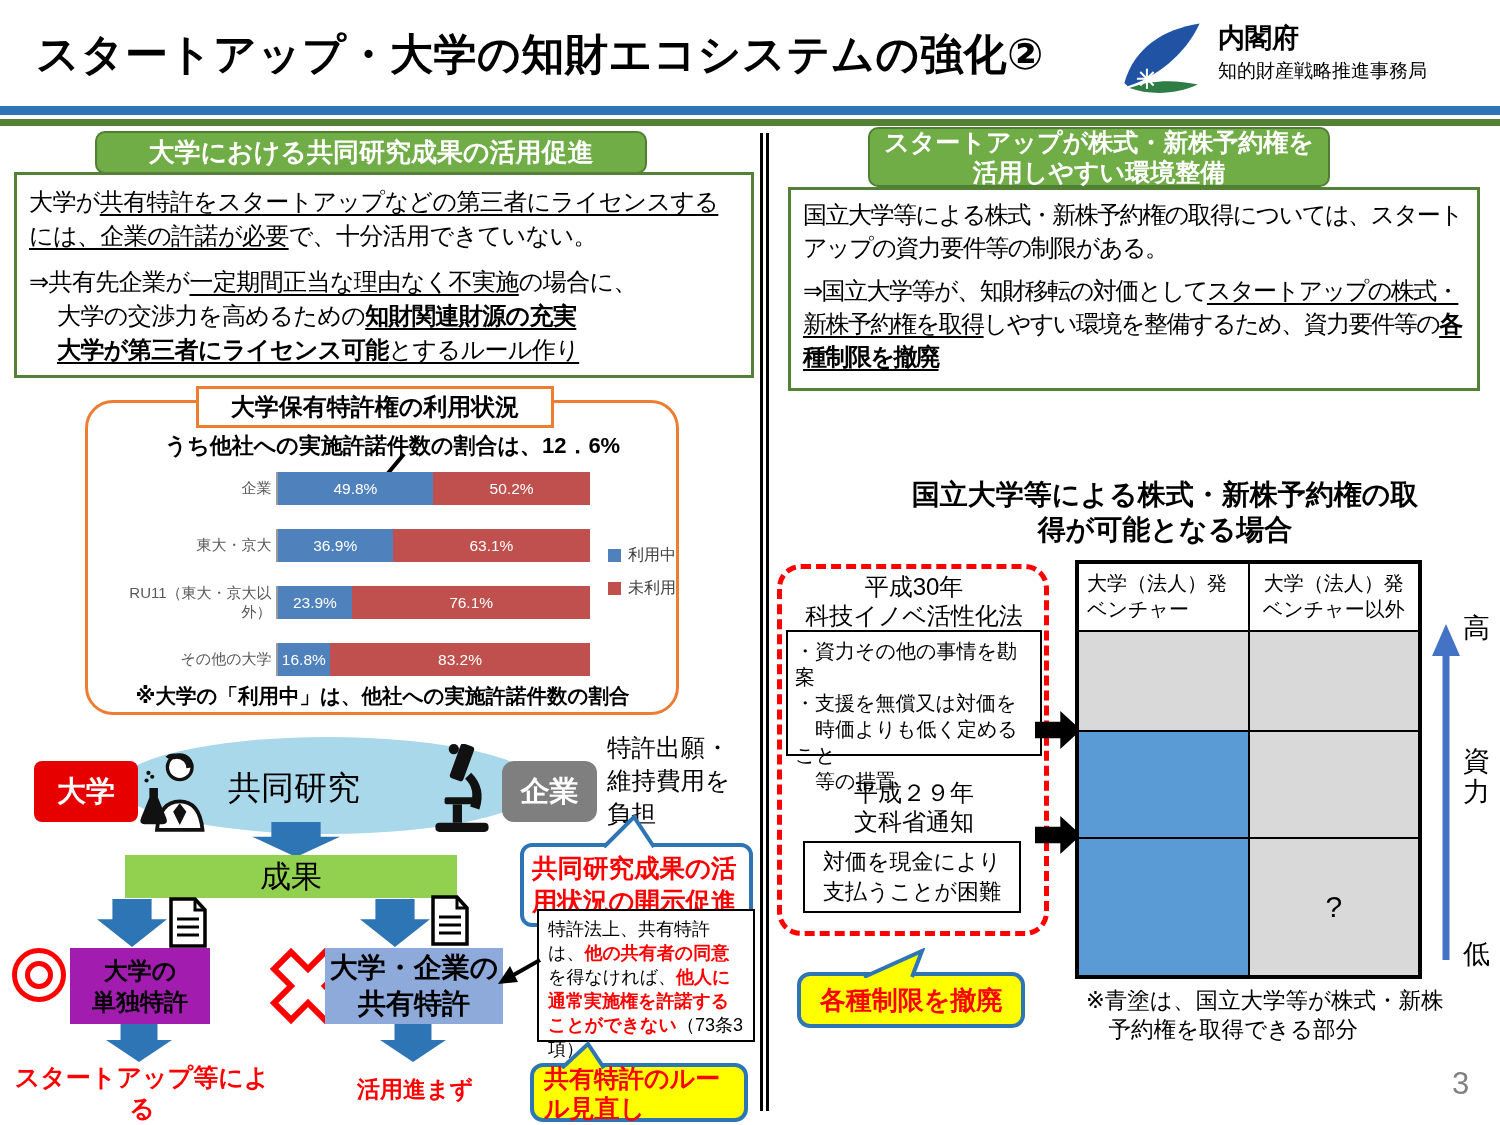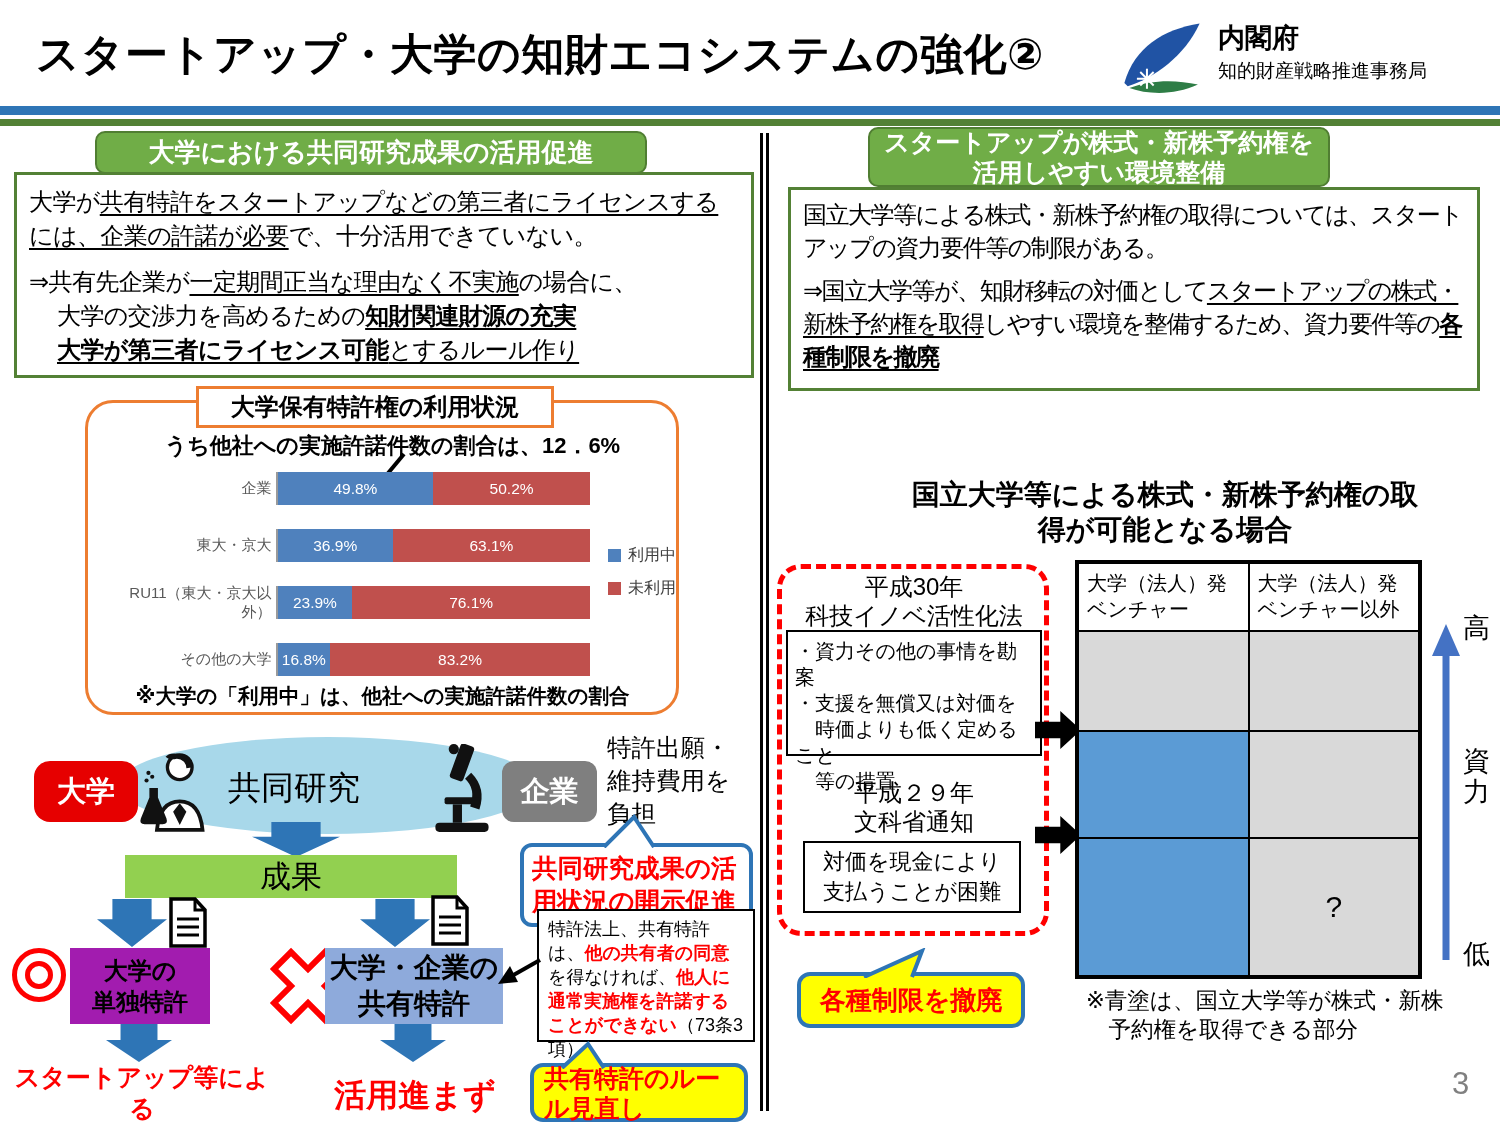--- a/index.html
+++ b/index.html
@@ -49,21 +49,21 @@
   .legend-item { display:flex; align-items:center; gap:7px; font-size:16px; color:#404040; margin-bottom:12px; }
   .legend-swatch { width:13px; height:13px; flex:none; }
   .chart-note { position:absolute; left:110px; top:682px; width:545px; text-align:center;
                 font-weight:bold; font-size:20.5px; }
   .ann-arrow { position:absolute; left:352px; top:450px; }
 
   
   .ellipse { position:absolute; left:118px; top:737px; width:420px; height:97px;
              background:#A8D8EA; border-radius:50%; }
   .univ-box { position:absolute; left:34px; top:761px; width:104px; height:61px;
-              background:#E60000; border-radius:16px; color:#fff; font-weight:bold; font-size:29px; }
+              background:#E60000; border-radius:8px; color:#fff; font-weight:bold; font-size:29px; }
   .comp-box { position:absolute; left:502px; top:761px; width:95px; height:61px;
               background:#7F7F7F; border-radius:12px; color:#fff; font-weight:bold; font-size:29px; }
   .joint-label { position:absolute; left:228px; top:766px; font-size:33px; }
   .scientist { position:absolute; left:138px; top:748px; }
   .microscope { position:absolute; left:432px; top:744px; }
   .cost-note { position:absolute; left:607px; top:731px; font-size:24.5px; line-height:1.35; }
 
   .arrow-down { position:absolute; background:#2E75B6;
                 clip-path:polygon(22% 0,78% 0,78% 42%,100% 42%,50% 100%,0 42%,22% 42%); }
   .arrow-right-black { position:absolute; background:#000;
@@ -76,21 +76,21 @@
           border:5px solid #FF0000; border-radius:50%; }
   .maru::after { content:""; position:absolute; inset:8px; border:5px solid #FF0000; border-radius:50%; }
   .sole-box { position:absolute; left:70px; top:948px; width:140px; height:76px;
               background:#a21caf; font-weight:bold; font-size:24px; text-align:center; line-height:1.3; }
   .x-mark { position:absolute; left:266px; top:944px; }
   .joint-box { position:absolute; left:325px; top:948px; width:178px; height:76px;
                background:#8EAADB; font-weight:bold; font-size:28px; text-align:center; line-height:1.3; }
   .sole-result { position:absolute; left:8px; top:1062px; width:268px; text-align:center;
                  color:#FF0000; font-weight:bold; font-size:25px; line-height:1.22; }
   .joint-result { position:absolute; left:330px; top:1074px; width:170px; text-align:center;
-                  color:#FF0000; font-weight:bold; font-size:32px; }
+                  color:#FF0000; font-weight:bold; font-size:23px; }
   .law-note { position:absolute; left:537px; top:909px; width:218px; height:133px;
               border:2.5px solid #000; background:#fff; padding:7px 9px;
               font-size:18px; line-height:1.33; }
   .bubble-blue { position:absolute; left:520px; top:843px; width:233px; height:84px;
                  background:#fff; border:4px solid #2E75B6; border-radius:12px;
                  color:#FF0000; font-weight:bold; font-size:25.5px; line-height:1.28;
                  display:flex; align-items:center; padding:0 8px; }
   .bubble-yellow { position:absolute; background:#FFFF00; border:4px solid #2E75B6; border-radius:13px;
                    color:#FF0000; font-weight:bold; display:flex; align-items:center; }
   .by1 { left:530px; top:1063px; width:218px; height:59px; font-size:25px; line-height:1.2; padding:0 10px; }
@@ -117,21 +117,21 @@
   .h29 { position:absolute; left:790px; top:778px; width:248px; text-align:center;
          font-size:24px; line-height:1.22; }
   .h29-box { position:absolute; left:803px; top:841px; width:218px; height:72px;
              border:2px solid #000; background:#fff; font-size:22px; text-align:center;
              line-height:1.35; }
   .matrix { position:absolute; left:1075px; top:560px; width:347px;
             border:3px solid #000; border-collapse:collapse;
             display:grid; grid-template-columns:1fr 1fr; }
   .mcell { border:1.5px solid #000; }
   .mhead { background:#fff; font-size:20px; padding:6px 8px; line-height:1.3; height:68px; }
-  .mhead.c2 { text-align:left; }
+  .mhead.c2 { text-align:center; }
   .mgray { background:#D9D9D9; }
   .mblue { background:#5B9BD5; }
   .r1 { height:100px; } .r2 { height:107px; } .r3 { height:138px; }
   .qmark { display:flex; align-items:center; justify-content:center; font-size:30px; }
   .axis-arrow { position:absolute; left:1430px; top:608px; }
   .axis-high { position:absolute; left:1463px; top:610px; font-size:27px; }
   .axis-mid  { position:absolute; left:1463px; top:746px; font-size:27px; line-height:1.15; width:28px; }
   .axis-low  { position:absolute; left:1463px; top:936px; font-size:27px; }
   .matrix-note { position:absolute; left:1086px; top:986px; width:370px;
                  font-size:22.5px; line-height:1.3; }

